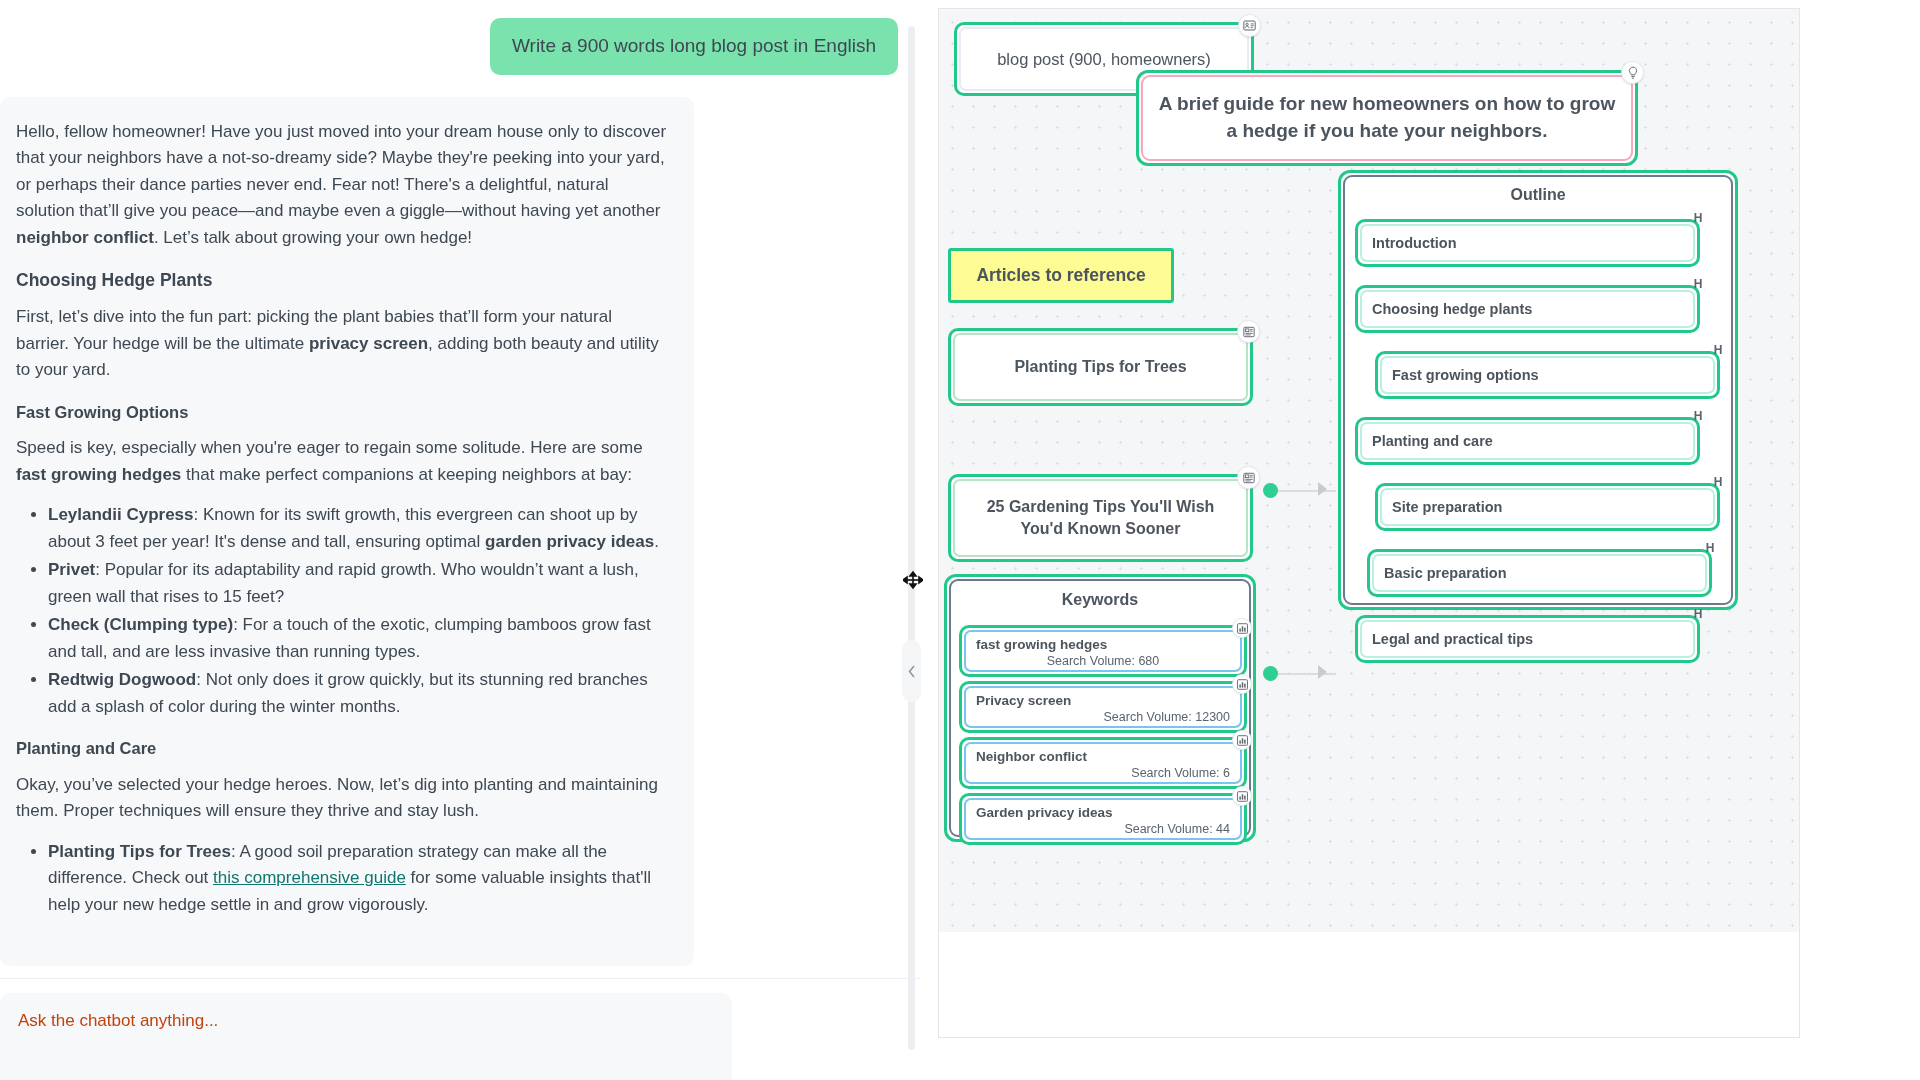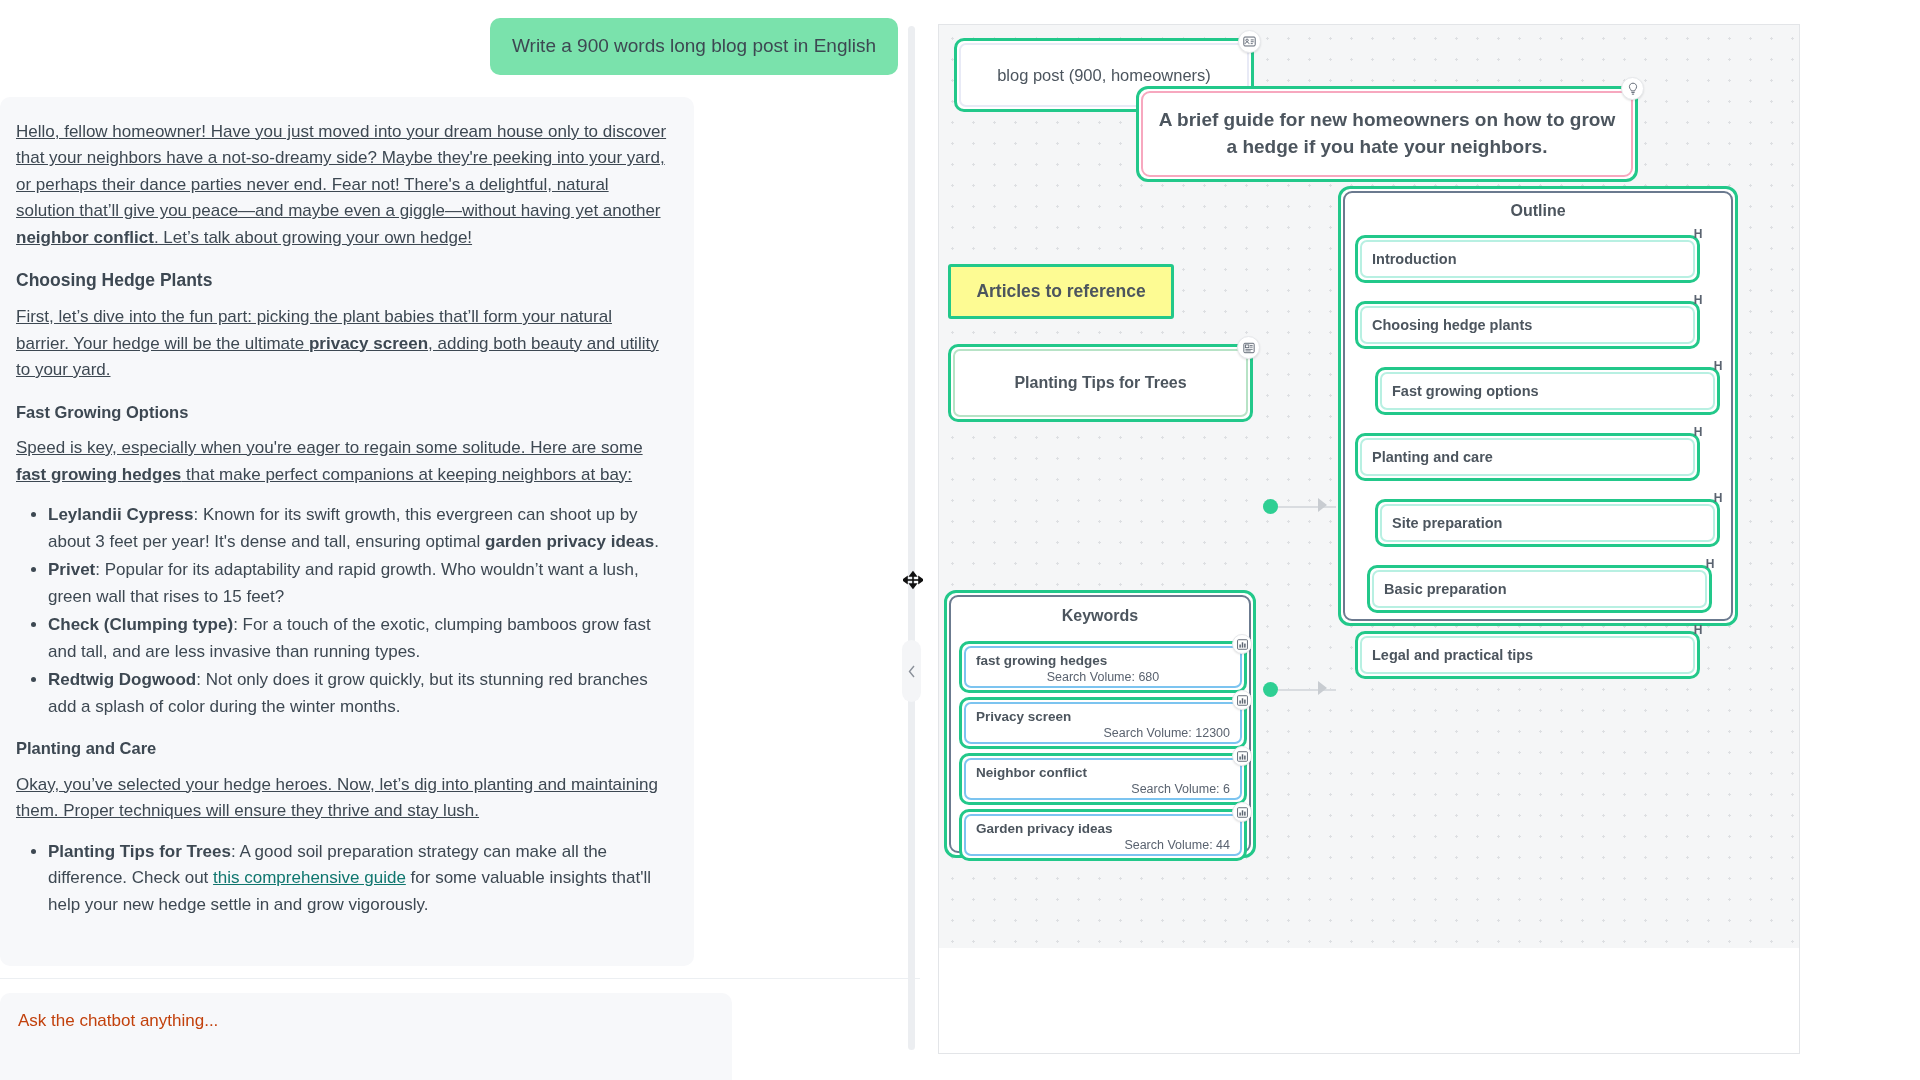--- a/index.html
+++ b/index.html
@@ -53,21 +53,20 @@
     line-height: 1.33;
     font-weight: bold;
     margin: 0 0 14px 0;
     color: #3d4852;
     letter-spacing: -0.1px;
   }
   .assistant-card p {
     font-size: 17px;
     line-height: 1.56;
     margin: 0 0 14px 0;
-    text-decoration: underline;
   }
   .assistant-card h2 {
     font-size: 17.5px;
     font-weight: bold;
     margin: 18px 0 12px 0;
     line-height: 1.3;
   }
   .assistant-card h3 {
     font-size: 16.5px;
     font-weight: bold;
@@ -154,21 +153,21 @@
   
   .map-pane {
     position: relative;
     width: 1000px;
     height: 1080px;
     background: #ffffff;
     overflow: hidden;
   }
   .canvas {
     position: absolute;
-    left: 18px; top: 24px;
+    left: 18px; top: 8px;
     width: 862px; height: 924px;
     background-color: #f5f6f7;
     background-image: radial-gradient(#dddfe2 1.2px, transparent 1.2px);
     background-size: 21px 21px;
     background-position: 4px 4px;
   }
   .inner-frame {
     position: absolute;
     left: 0px; top: 0px;
     width: 862px; height: 1030px;
@@ -378,20 +377,34 @@
             <rect x="1" y="1.5" width="12" height="11" rx="1.2" fill="none" stroke="#5a6370" stroke-width="1.1"></rect>
             <rect x="2.8" y="3.4" width="4" height="3.2" fill="none" stroke="#5a6370" stroke-width="1"></rect>
             <line x1="8" y1="4" x2="11.3" y2="4" stroke="#5a6370" stroke-width="1"></line>
             <line x1="8" y1="6" x2="11.3" y2="6" stroke="#5a6370" stroke-width="1"></line>
             <line x1="2.8" y1="8.6" x2="11.3" y2="8.6" stroke="#5a6370" stroke-width="1"></line>
             <line x1="2.8" y1="10.4" x2="9" y2="10.4" stroke="#5a6370" stroke-width="1"></line>
           </svg>
         </span>
       </div>
 
+      <div class="node n-ref" style="left:10px; top:466px; width:305px; height:88px;">
+        <div class="inner"></div>
+        <span class="lbl" style="font-size:16px; font-weight:bold; line-height:1.35;">25 Gardening Tips You'll Wish You'd Known Sooner</span>
+        <span class="badge">
+          <svg width="12" height="12" viewBox="0 0 14 14">
+            <rect x="1" y="1.5" width="12" height="11" rx="1.2" fill="none" stroke="#5a6370" stroke-width="1.1"></rect>
+            <rect x="2.8" y="3.4" width="4" height="3.2" fill="none" stroke="#5a6370" stroke-width="1"></rect>
+            <line x1="8" y1="4" x2="11.3" y2="4" stroke="#5a6370" stroke-width="1"></line>
+            <line x1="8" y1="6" x2="11.3" y2="6" stroke="#5a6370" stroke-width="1"></line>
+            <line x1="2.8" y1="8.6" x2="11.3" y2="8.6" stroke="#5a6370" stroke-width="1"></line>
+            <line x1="2.8" y1="10.4" x2="9" y2="10.4" stroke="#5a6370" stroke-width="1"></line>
+          </svg>
+        </span>
+      </div>
 
       <div class="node n-group" style="left:6px; top:566px; width:312px; height:268px; display:block; border-radius:12px;">
         <div class="inner" style="border-radius:9px;"></div>
         <div style="position:relative; z-index:2; text-align:center; font-size:16px; font-weight:bold; padding-top:14px; color:#4c555e;">Keywords</div>
 
         <div class="node n-kw" style="left:12px; top:48px; width:288px; height:52px; display:block;">
           <div class="inner"></div>
           <div class="kw-body" style="padding-top:9px;">
             <span class="kw-title">fast growing hedges</span>
             <span class="kw-vol" style="text-align:center;">Search Volume: 680</span>

